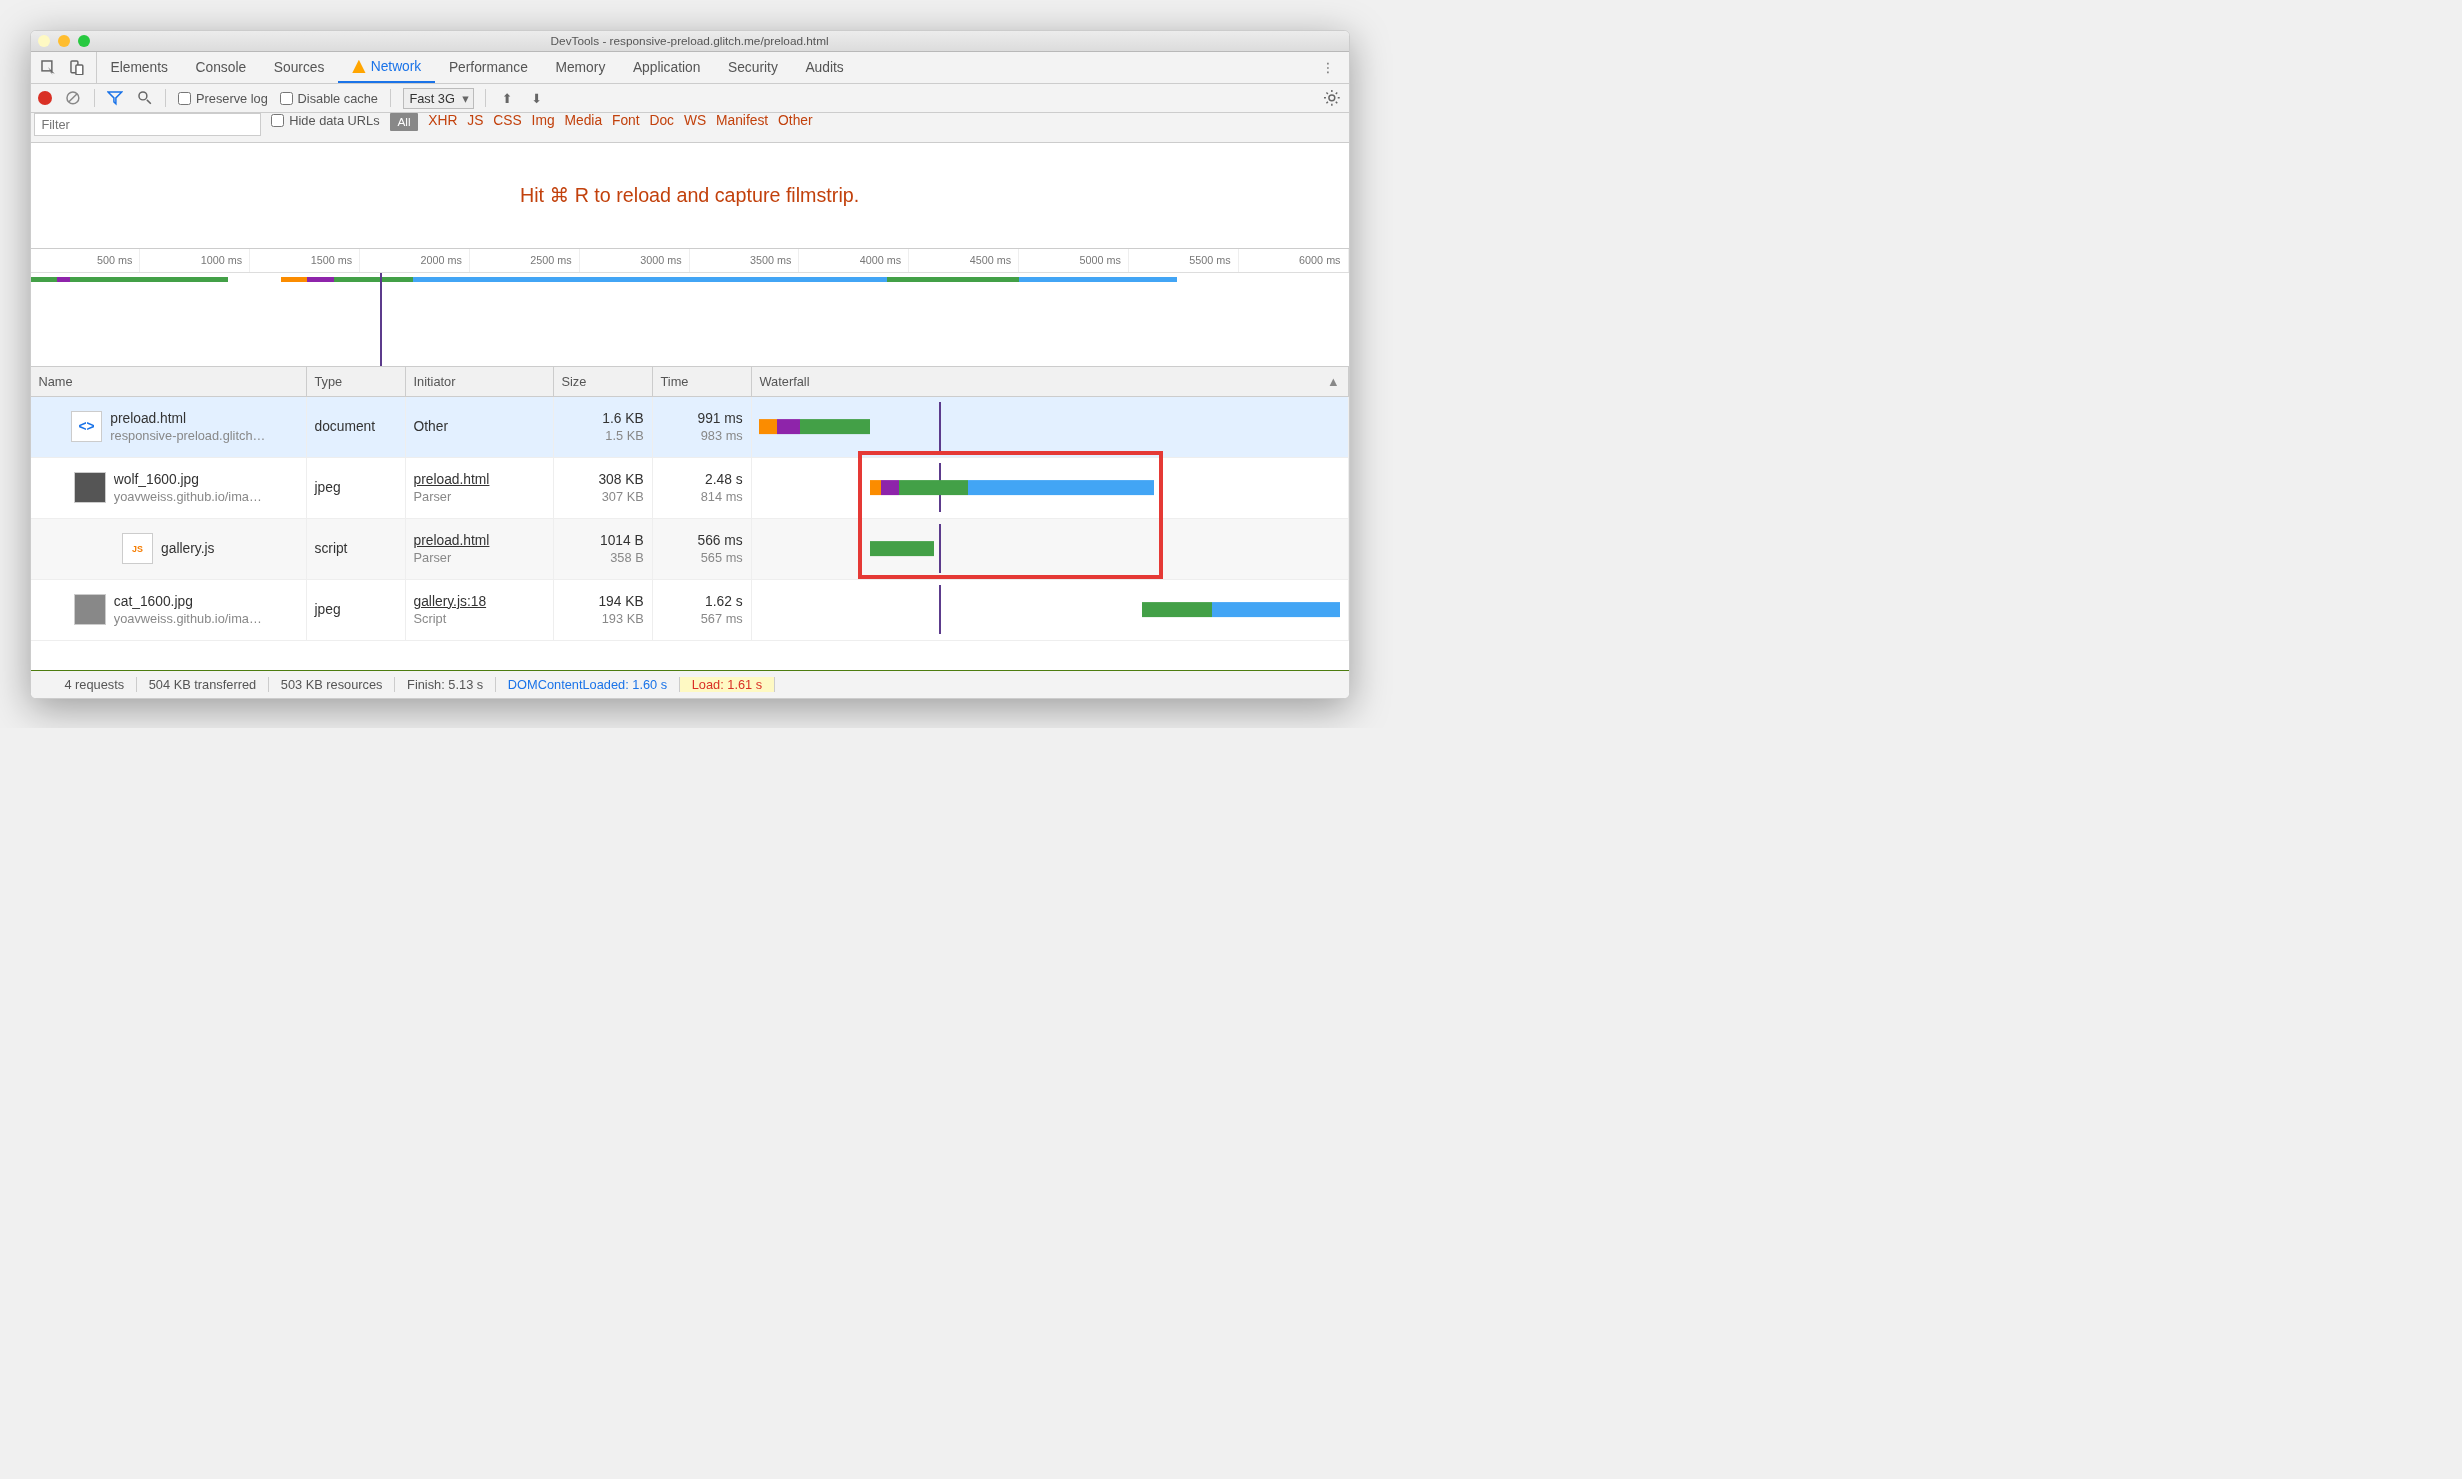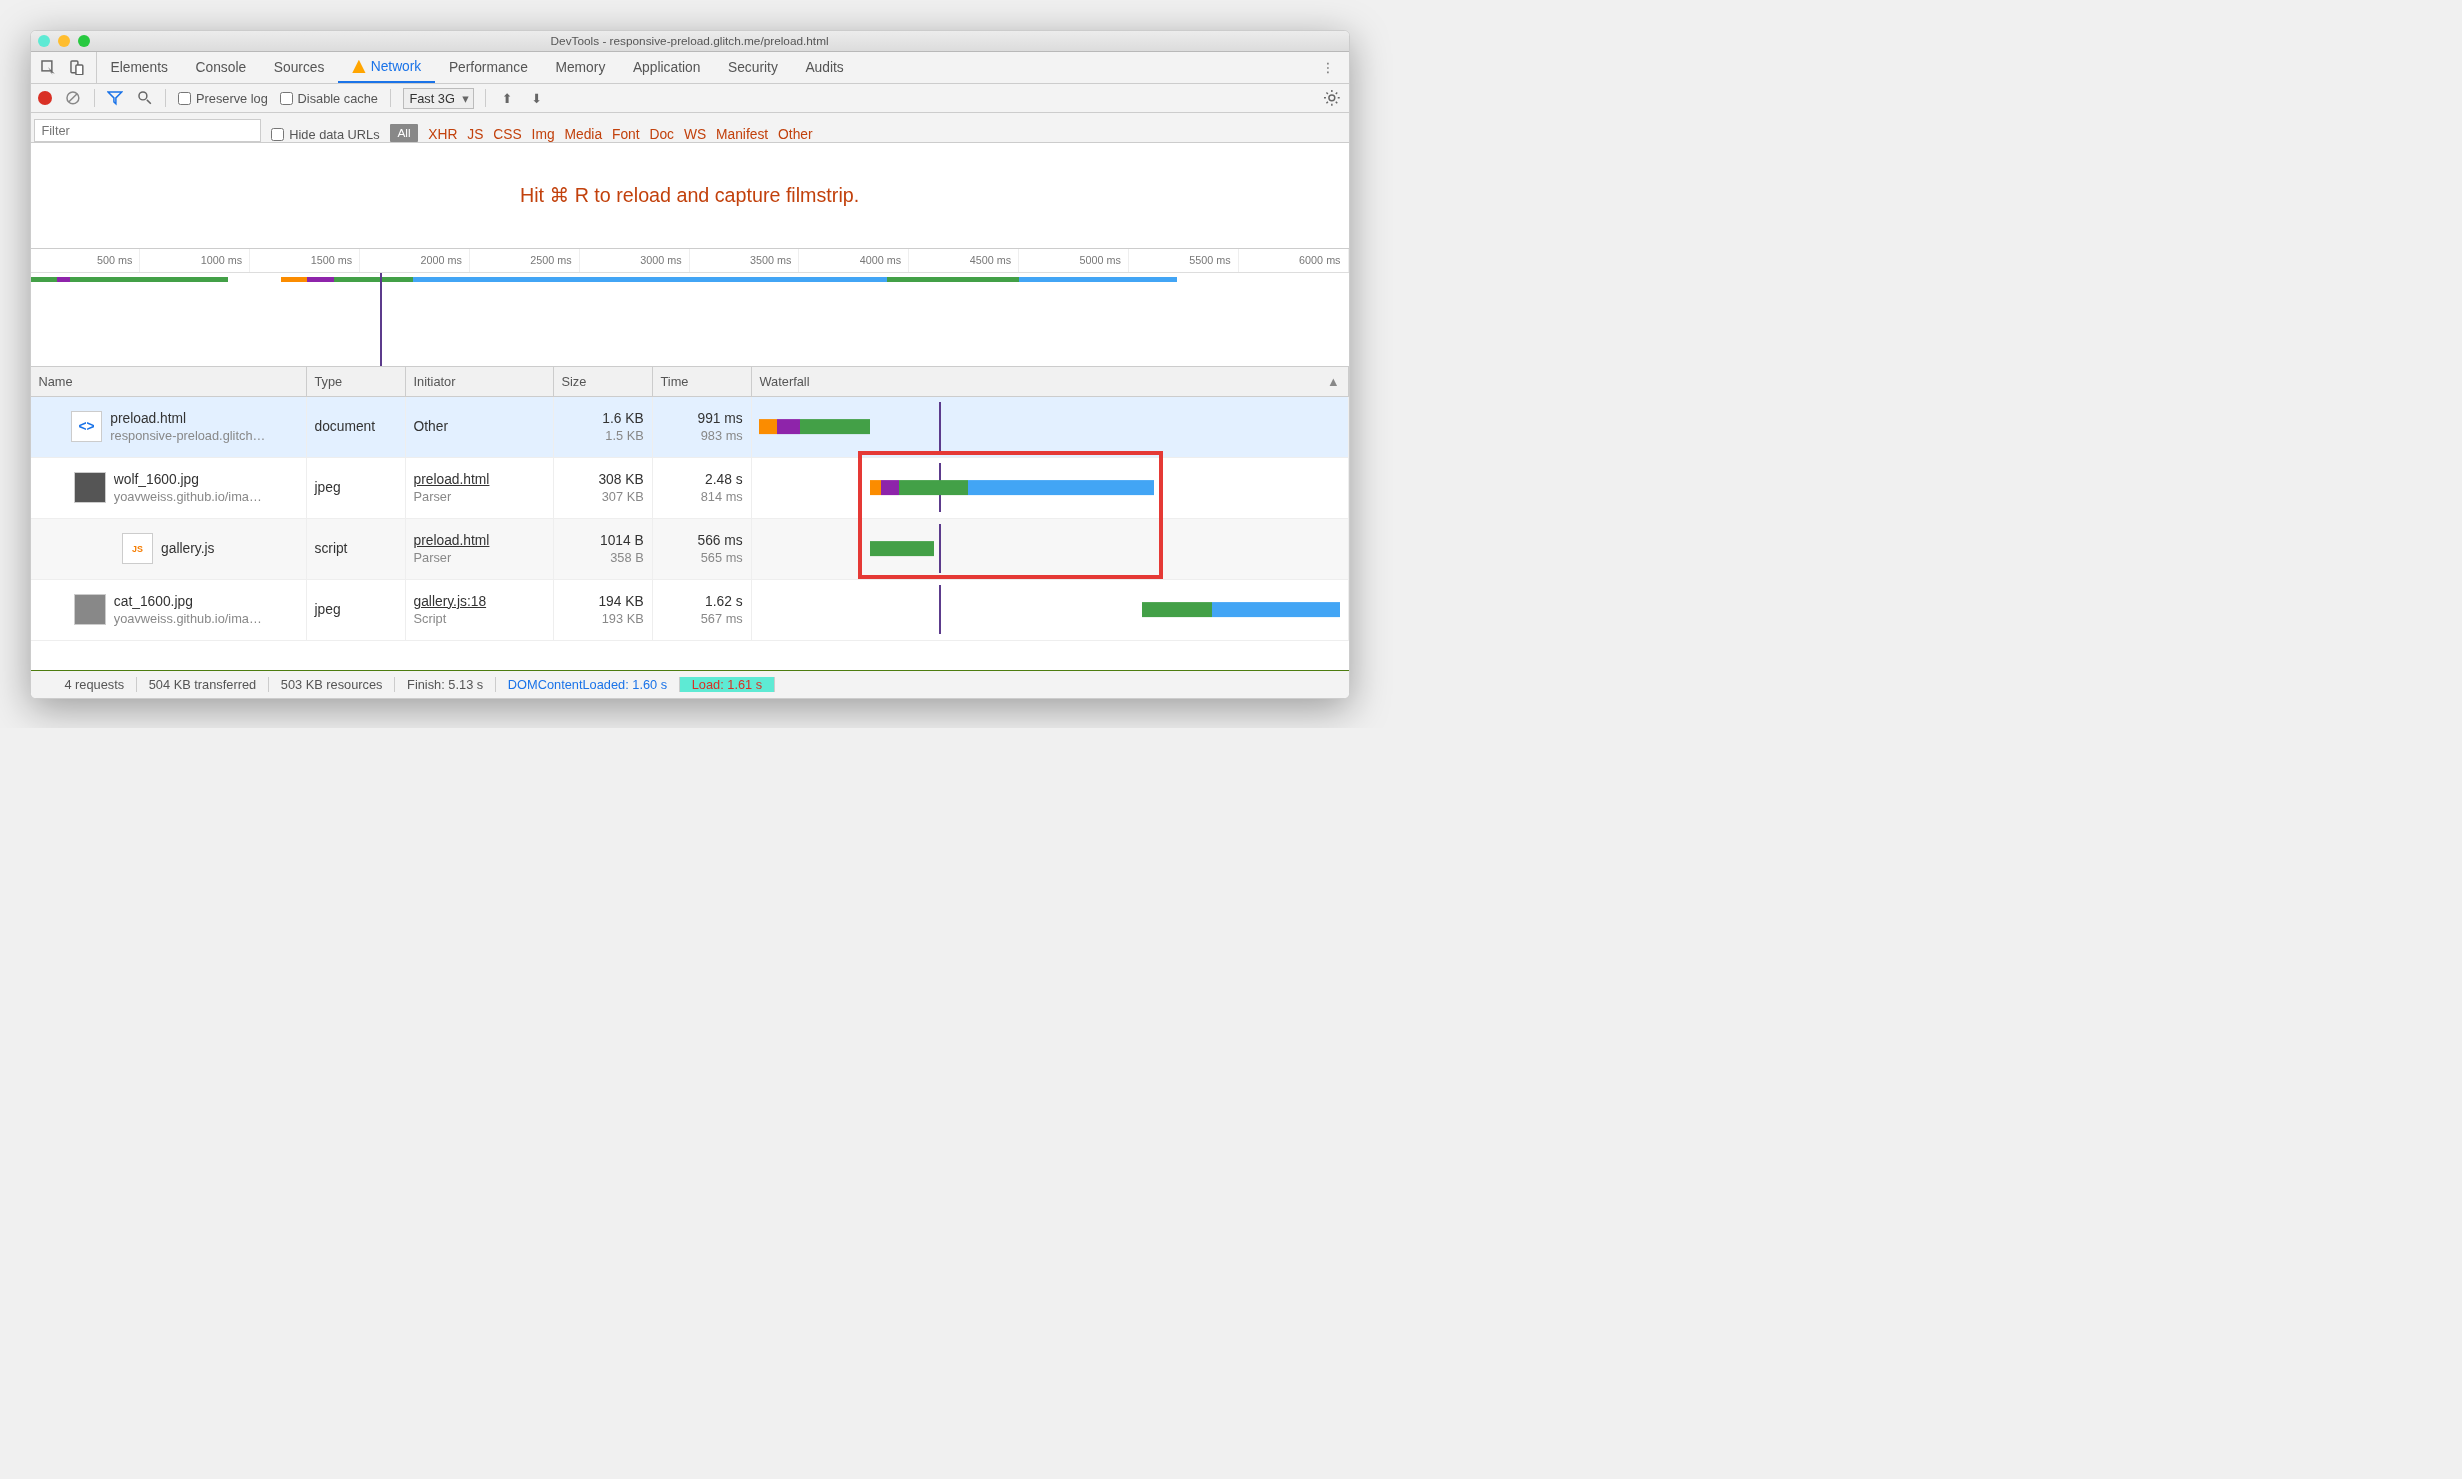--- a/index.html
+++ b/index.html
@@ -1,38 +1,38 @@
 <!DOCTYPE html>
 <html><head>
 <meta charset="utf-8">
 <style>
 *{box-sizing:border-box;margin:0;padding:0}
 body{background:#f0f0f0;font-family:-apple-system,BlinkMacSystemFont,'Helvetica Neue',Arial;font-size:12.8px;color:#333;padding:29.6px}
 .window{width:1320px;background:#fff;border-radius:5.9px;box-shadow:0 9.9px 39px rgba(0,0,0,.35);overflow:hidden;border:1px solid #ccc}
 .titlebar{height:21.7px;background:linear-gradient(#ececec,#dcdcdc);display:flex;align-items:center;padding:0 7.9px;border-bottom:1px solid #b8b8b8;position:relative}
 .traffic{display:flex;gap:7.9px}
 .dot{width:11.8px;height:11.8px;border-radius:50%}
-.red{background:#5eead4}
+.red{background:#fef9c3}
 .yellow{background:#ffbd2e}
 .green{background:#28c940}
 .titlebar-title{position:absolute;left:50%;transform:translateX(-50%);font-size:11.8px;color:#555}
 .tabs{height:31.5px;display:flex;align-items:center;border-bottom:1px solid #ccc;background:#f3f3f3}
 .tabs-left{display:flex;gap:9.9px;padding:0 9.9px;border-right:1px solid #ccc;height:100%;align-items:center}
 .tabs-mid{display:flex;height:100%;align-items:stretch;flex:1}
 .tab{padding:0 13.8px;display:flex;align-items:center;font-size:13.8px;color:#555;cursor:pointer;gap:4.9px}
 .tab.active{color:#1a73e8;border-bottom:2px solid #1a73e8}
 .tabs-right{padding:0 11.8px;display:flex;align-items:center}
 .toolbar{height:29.6px;background:#f3f3f3;border-bottom:1px solid #ccc;display:flex;align-items:center;padding:0 7.9px;gap:11.8px}
 .sep{width:1px;height:17.7px;background:#ccc}
 .record-dot{width:13.8px;height:13.8px;border-radius:50%;background:#d93025}
 .chk{display:flex;align-items:center;gap:4.9px;color:#555}
 .chk input{margin:0}
 .select{border:1px solid #bbb;background:#eee;padding:2px 17.7px 2px 5.9px;font-size:12.8px;position:relative}
 .select:after{content:'▾';position:absolute;right:3.9px;color:#666}
-.filterbar{height:29.6px;background:#f3f3f3;border-bottom:1px solid #ccc;display:flex;align-items:flex-end;padding:0 3.9px;gap:9.9px}
+.filterbar{height:29.6px;background:#f3f3f3;border-bottom:1px solid #ccc;display:flex;align-items:flex-start;padding:0 3.9px;gap:9.9px}
 .filter-input{width:227px;border:1px solid #ccc;padding:3px 5.9px;font-size:12.8px;color:#888}
 .pill{background:#888;color:#fff;border-radius:1px;padding:2px 7.9px;font-size:11.8px}
 .ft{color:#c2410c;font-size:13.8px;cursor:pointer}
 .filmstrip{height:106px;display:flex;align-items:center;justify-content:center;color:#c2410c;font-size:19.7px;border-bottom:1px solid #ccc}
 .overview{height:118px;border-bottom:1px solid #ccc;position:relative;background:#fff}
 .ticks{height:23.6px;display:flex;border-bottom:1px solid #ddd;font-size:10.8px;color:#777}
 .tick{flex:1;text-align:right;padding-right:7px;border-right:1px solid #eee;line-height:23.6px}
 .ov-bars{position:absolute;top:25.6px;left:0;right:0;height:9.9px}
 .ov-bar{position:absolute;height:5.9px;top:2px}
 .vline{position:absolute;top:23.6px;bottom:0;width:2px;background:#5c3b8c}

